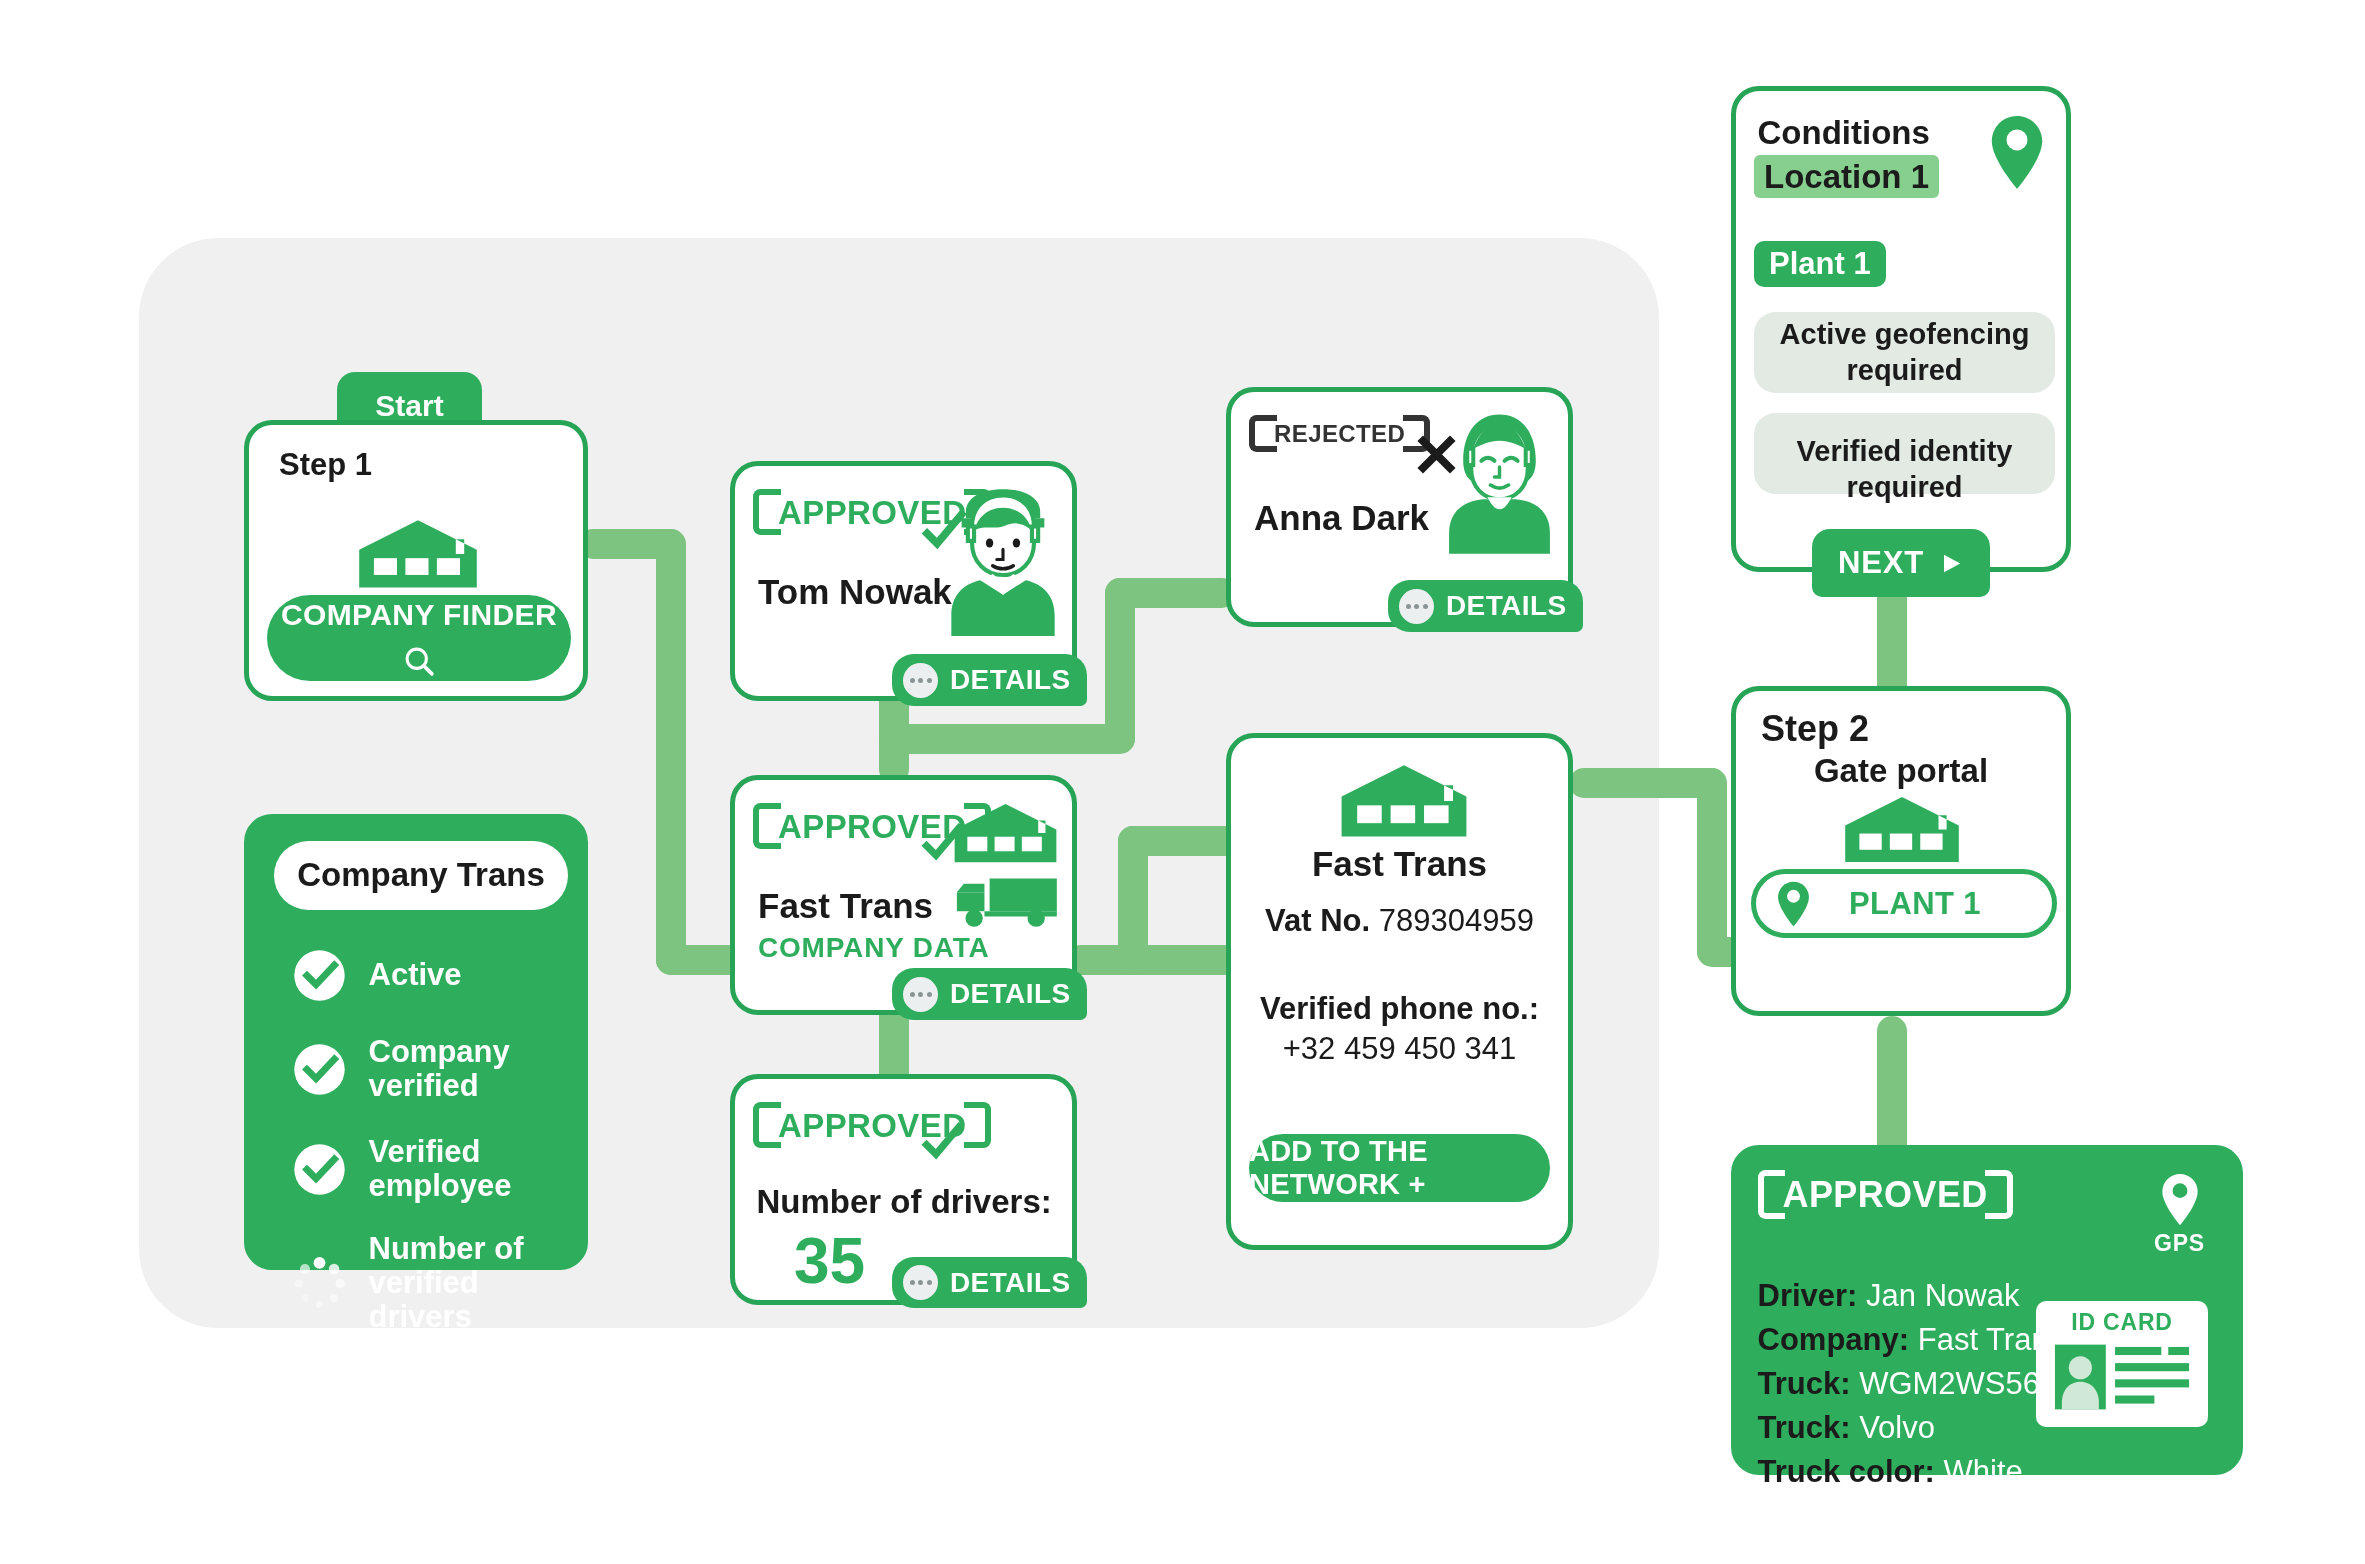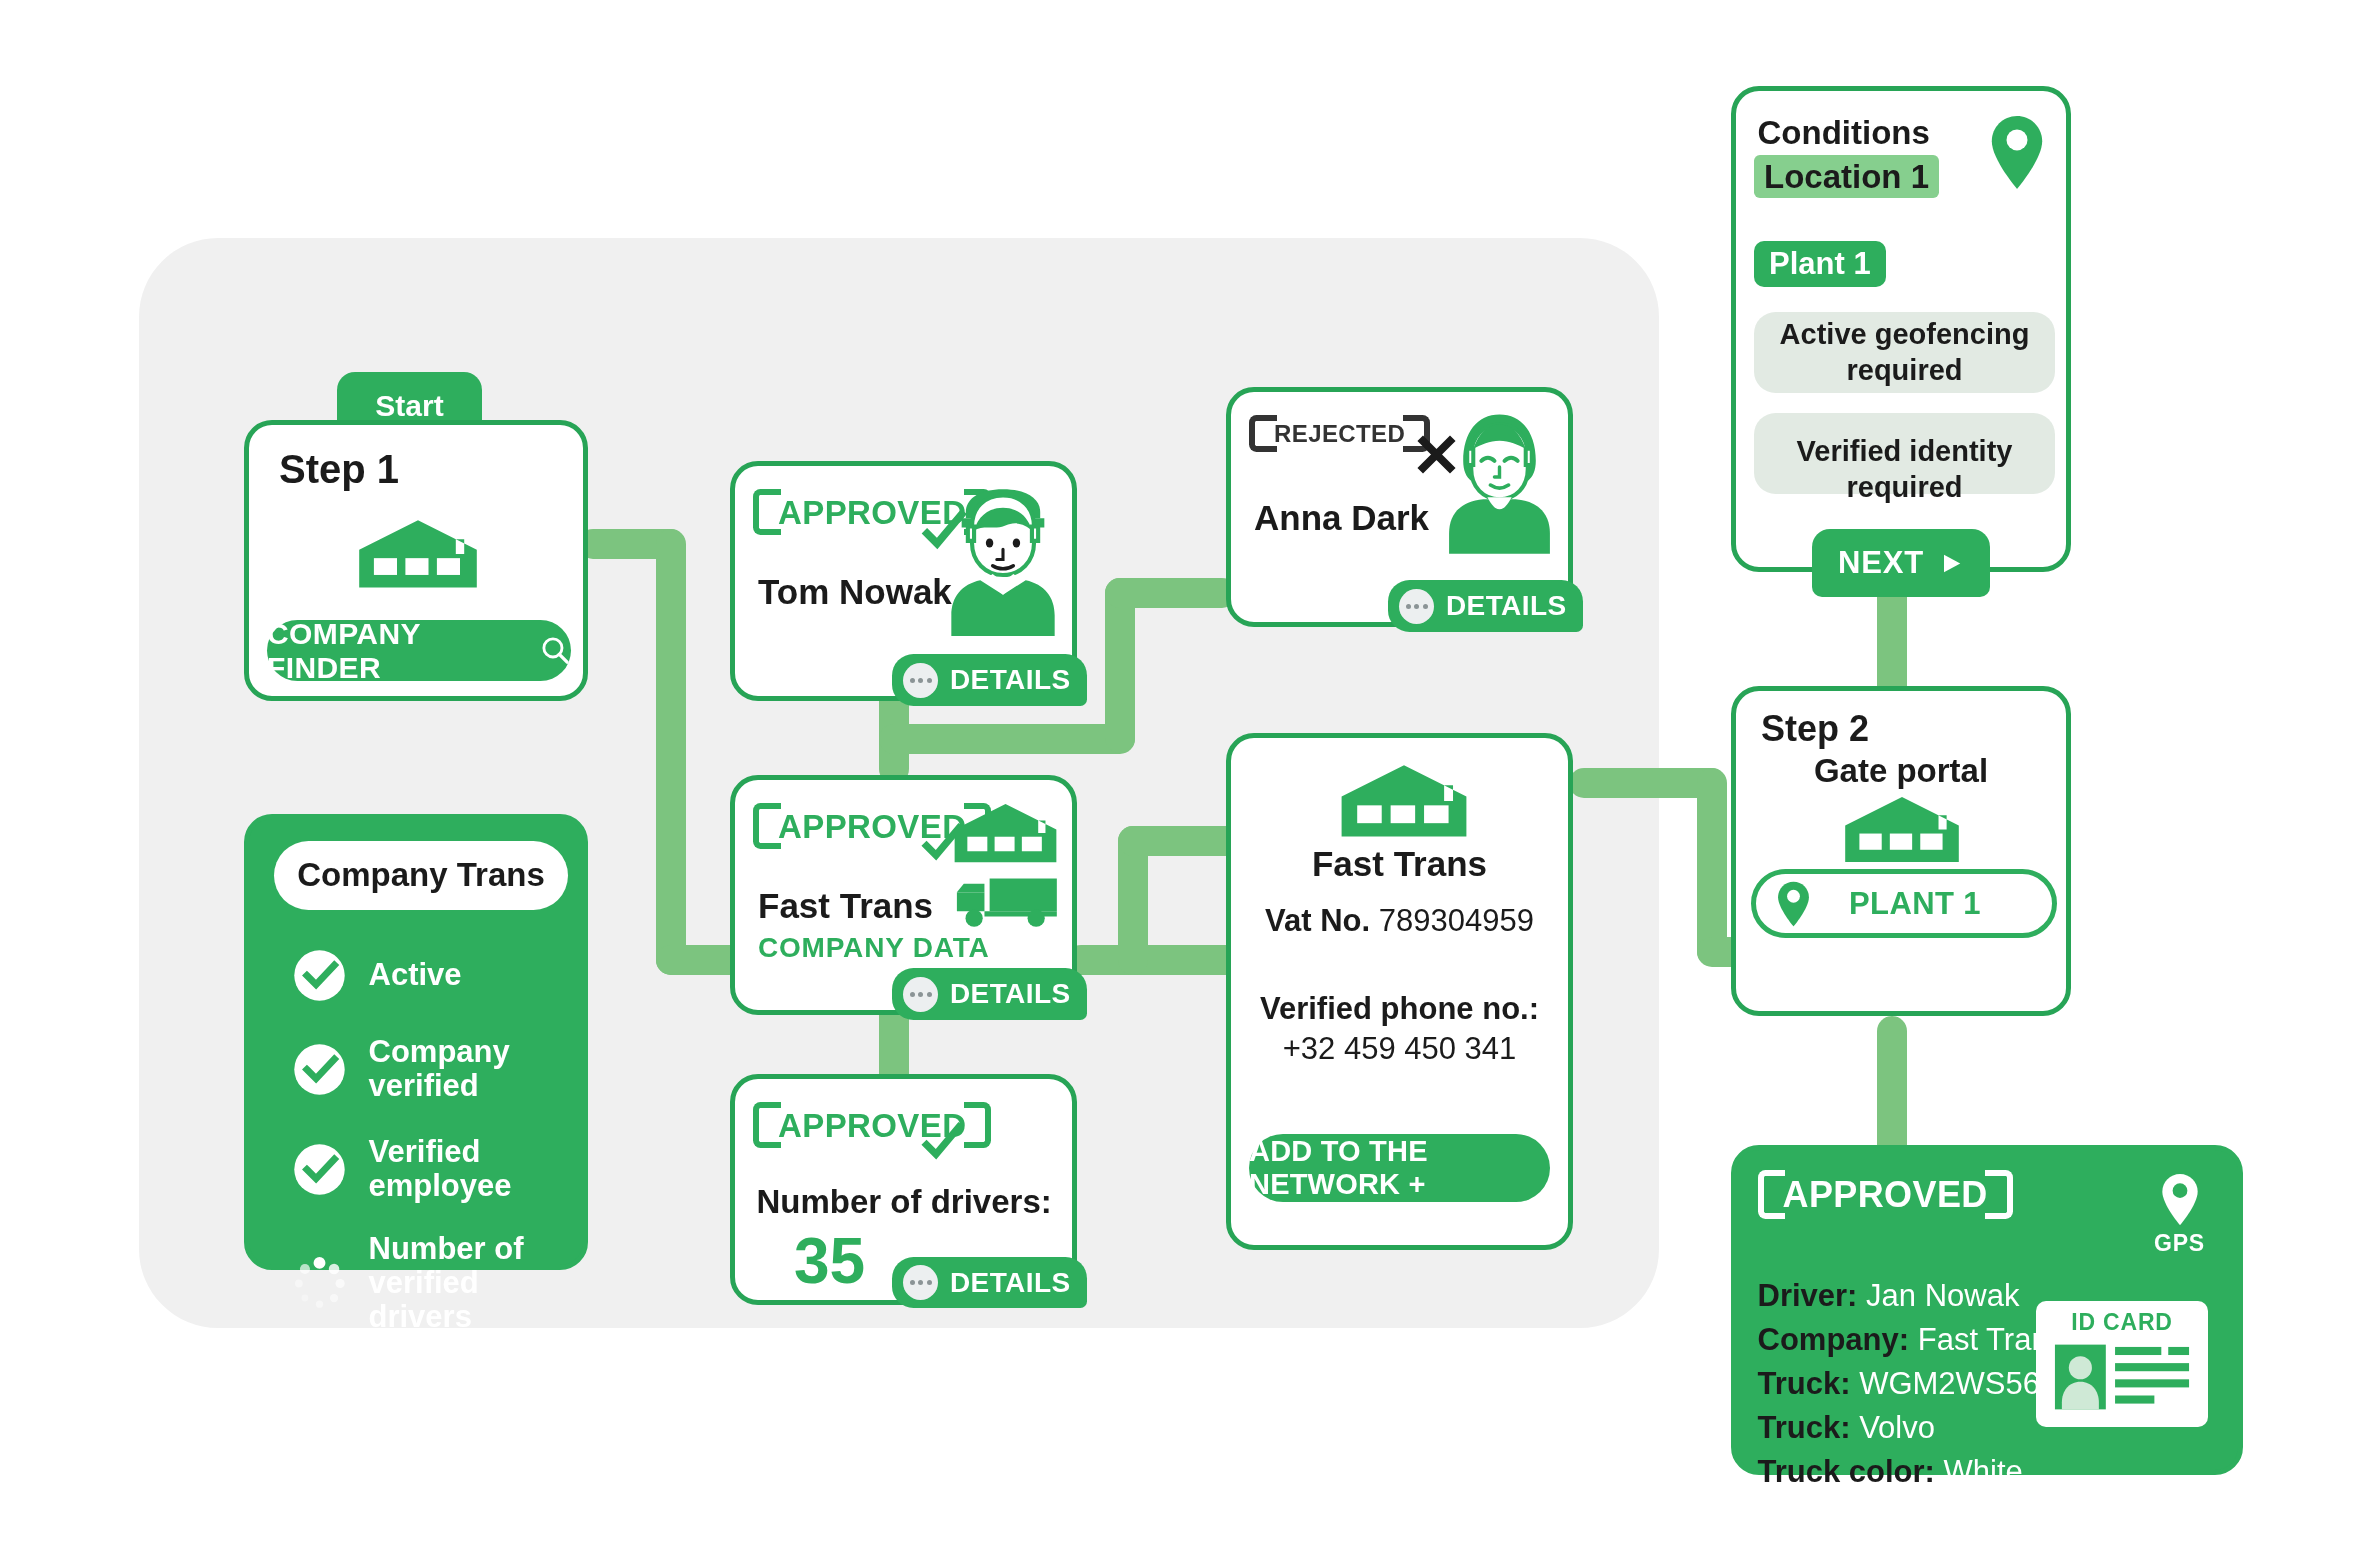--- a/index.html
+++ b/index.html
@@ -69,30 +69,30 @@
 
   <div class="pipe r" style="left:1877px;top:570px;width:30px;height:157px;"></div>
 
   <div class="pipe r" style="left:1877px;top:1016px;width:30px;height:157px;"></div>
 
   <div class="pill" style="position:absolute;left:337px;top:372px;width:145px;height:74px;background:#2eae5d;border-radius:18px 18px 0 0;">
     <span class="wht ttl" style="font-size:30px;margin-bottom:6.6px;">Start</span>
   </div>
 
   <div class="card" style="left:244px;top:420px;width:344px;height:281px;">
-    <div class="ttl" style="position:absolute;left:30px;top:21.5px;font-size:40px;">Step 1</div>
+    <div class="ttl" style="position:absolute;left:30px;top:21.5px;font-size:31px;">Step 1</div>
 
     <svg viewBox="0 0 120 70" style="position:absolute;left:106px;top:93px;width:126px;height:74px;">
       <path d="M4 30 L60 2 L116 30 L116 34 L104 34 L104 20 L96 20 L96 34 L116 34 L116 66 L4 66 Z" fill="#2eae5d"></path>
       <rect x="18" y="38" width="22" height="16" fill="#fff"></rect>
       <rect x="48" y="38" width="22" height="16" fill="#fff"></rect>
       <rect x="78" y="38" width="22" height="16" fill="#fff"></rect>
     </svg>
 
-    <div class="pill" style="position:absolute;left:18px;bottom:15px;width:304px;height:61px;background:#2eae5d;gap:13.2px;">
+    <div class="pill" style="position:absolute;left:18px;bottom:15px;width:304px;height:86px;background:#2eae5d;gap:13.2px;flex-direction:column;">
       <span class="wht" style="font-size:30px;font-weight:bold;letter-spacing:0.4px;">COMPANY FINDER</span>
       <svg viewBox="0 0 24 24" style="width:33px;height:33px;">
         <circle cx="10" cy="10" r="7" fill="none" stroke="#fff" stroke-width="2.2"></circle>
         <line x1="15" y1="15" x2="21" y2="21" stroke="#fff" stroke-width="2.6" stroke-linecap="round"></line>
       </svg>
     </div>
   </div>
 
   <div class="card solid" style="left:244px;top:814px;width:344px;height:456px;">
     <div class="pill" style="position:absolute;left:25px;top:21.5px;width:294px;height:69px;background:#fff;">

